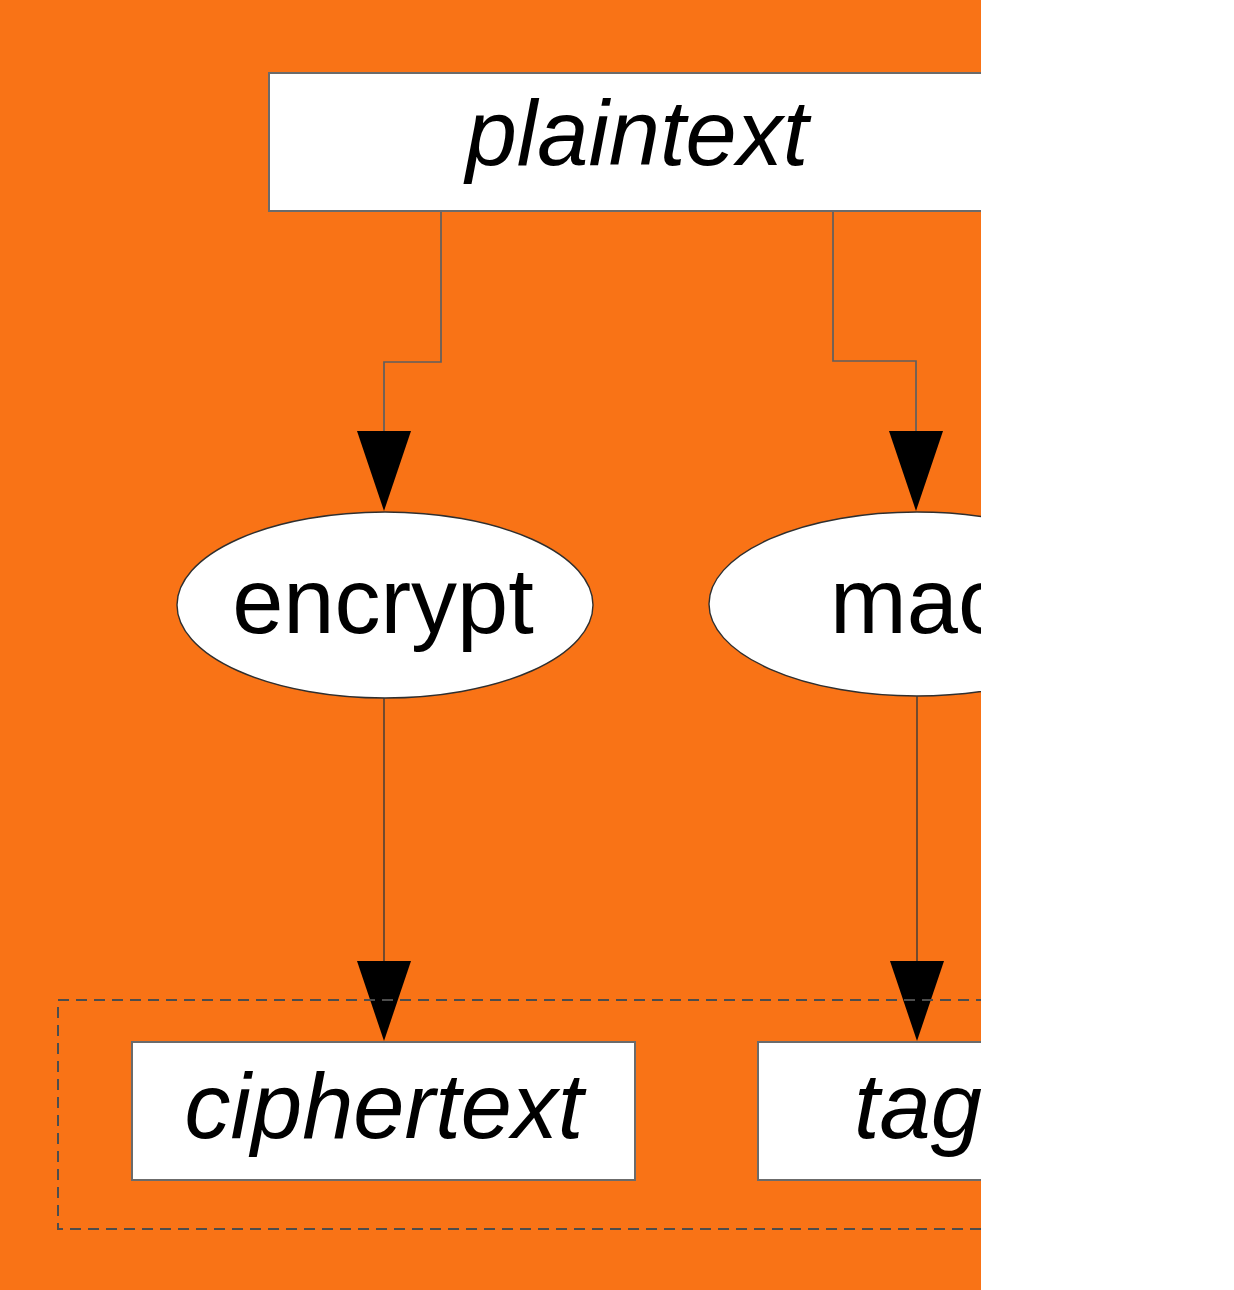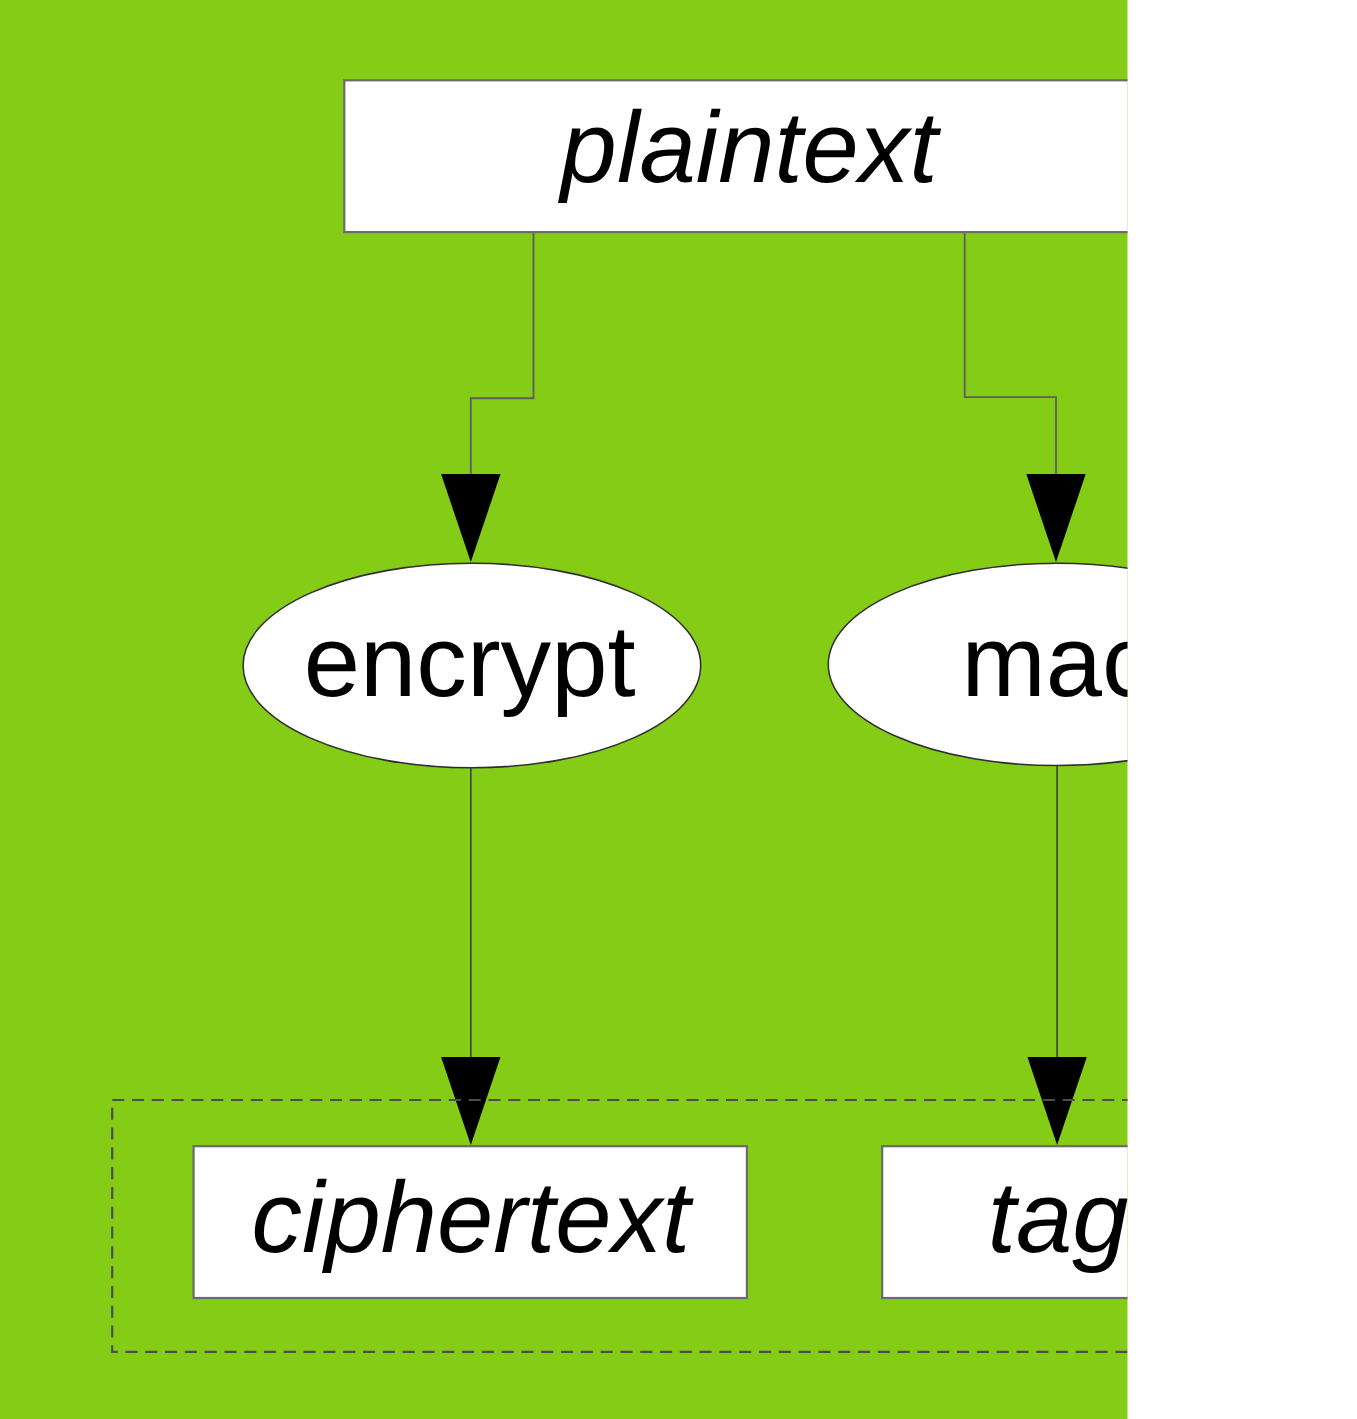--- a/index.html
+++ b/index.html
@@ -4,23 +4,22 @@
 <style>
   html, body {
     margin: 0;
     padding: 0;
     background: #ffffff;
   }
   #stage {
     position: relative;
     width: 981px;
     height: 1290px;
-    background: #84cc16;
+    background: #f97316;
     overflow: hidden;
-    padding-left: 44px;
   }
   svg { display: block; }
   .node-box {
     fill: #ffffff;
     stroke-width: 2;
   }
   .node-ellipse {
     fill: #ffffff;
     stroke-width: 1.4;
   }

